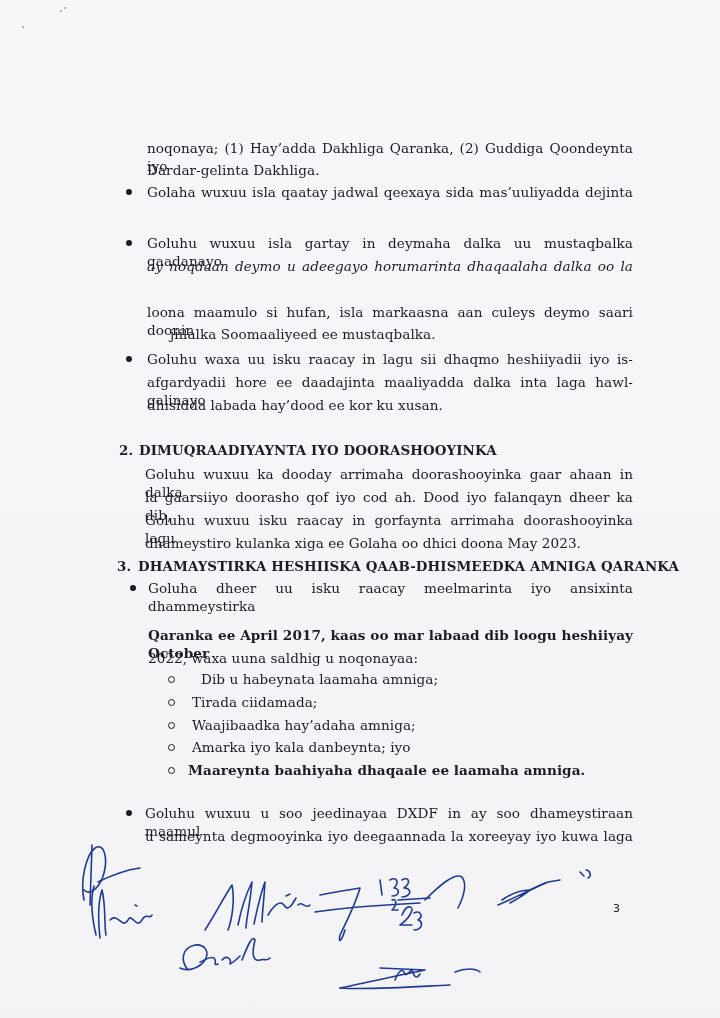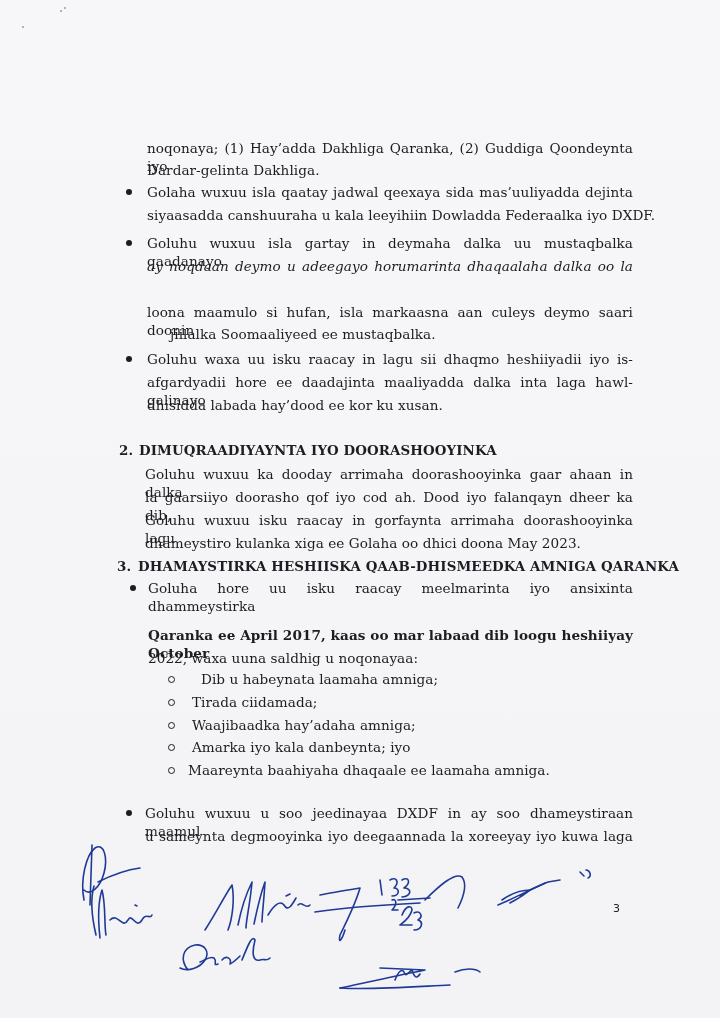--- a/index.html
+++ b/index.html
@@ -83,21 +83,20 @@
 
   <div class="scan-mark" style="left:22px;top:26px;"></div>
   <div class="scan-mark" style="left:60px;top:10px;"></div>
   <div class="scan-mark" style="left:64px;top:7px;"></div>
 
   <div class="line justify" style="left:147px;top:139px;width:486px;">noqonaya; (1) Hay’adda Dakhliga Qaranka, (2) Guddiga Qoondeynta iyo</div>
   <div class="line" style="left:147px;top:161px;">Dardar-gelinta Dakhliga.</div>
 
   <div class="bullet" style="left:126px;top:189px;"></div>
   <div class="line justify" style="left:147px;top:183px;width:486px;">Golaha wuxuu isla qaatay jadwal qeexaya sida mas’uuliyadda dejinta</div>
-  <div class="line" style="left:147px;top:206px;">siyaasadda canshuuraha u kala leeyihiin Dowladda Federaalka iyo DXDF.</div>
 
   <div class="bullet" style="left:126px;top:240px;"></div>
   <div class="line justify" style="left:147px;top:234px;width:486px;">Goluhu wuxuu isla gartay in deymaha dalka uu mustaqbalka qaadanayo</div>
   <div class="line justify" style="left:147px;top:257px;width:486px;font-style:italic;">ay noqdaan deymo u adeegayo horumarinta dhaqaalaha dalka oo la</div>
   <div class="line justify" style="left:147px;top:303px;width:486px;">loona maamulo si hufan, isla markaasna aan culeys deymo saari doonin</div>
   <div class="line" style="left:147px;top:325px;margin-left:23px;">jiilalka Soomaaliyeed ee mustaqbalka.</div>
 
   <div class="bullet" style="left:126px;top:356px;"></div>
   <div class="line justify" style="left:147px;top:373px;width:486px;">afgardyadii hore ee daadajinta maaliyadda dalka inta laga hawl-galinayo</div>
   <div class="line justify" style="left:147px;top:350px;width:486px;">Goluhu waxa uu isku raacay in lagu sii dhaqmo heshiiyadii iyo is-</div>
@@ -107,34 +106,34 @@
   <div class="heading" style="left:139px;top:441px;">DIMUQRAADIYAYNTA IYO DOORASHOOYINKA</div>
   <div class="line justify" style="left:145px;top:465px;width:488px;">Goluhu wuxuu ka dooday arrimaha doorashooyinka gaar ahaan in dalka</div>
   <div class="line justify" style="left:145px;top:488px;width:488px;">la gaarsiiyo doorasho qof iyo cod ah. Dood iyo falanqayn dheer ka dib,</div>
   <div class="line justify" style="left:145px;top:511px;width:488px;">Goluhu wuxuu isku raacay in gorfaynta arrimaha doorashooyinka lagu</div>
   <div class="line" style="left:145px;top:534px;">dhameystiro kulanka xiga ee Golaha oo dhici doona May 2023.</div>
 
   <div class="heading" style="left:117px;top:557px;">3.</div>
   <div class="heading" style="left:138px;top:557px;">DHAMAYSTIRKA HESHIISKA QAAB-DHISMEEDKA AMNIGA QARANKA</div>
 
   <div class="bullet" style="left:130px;top:585px;"></div>
-  <div class="line justify" style="left:148px;top:579px;width:485px;">Goluha hore uu isku raacay meelmarinta iyo ansixinta dhammeystirka</div>
+  <div class="line justify" style="left:148px;top:579px;width:485px;">Goluha dheer uu isku raacay meelmarinta iyo ansixinta dhammeystirka</div>
   <div class="line justify" style="left:148px;top:626px;width:485px;font-weight:bold;">Qaranka ee April 2017, kaas oo mar labaad dib loogu heshiiyay October</div>
   <div class="line" style="left:148px;top:649px;text-align:right;">2022, waxa uuna saldhig u noqonayaa:</div>
 
   <div class="obullet" style="left:168px;top:676px;"></div>
   <div class="line" style="left:189px;top:670px;margin-left:12px;">Dib u habeynata laamaha amniga;</div>
   <div class="obullet" style="left:168px;top:699px;"></div>
   <div class="line" style="left:192px;top:693px;">Tirada ciidamada;</div>
   <div class="obullet" style="left:168px;top:722px;"></div>
   <div class="line" style="left:192px;top:716px;">Waajibaadka hay’adaha amniga;</div>
   <div class="obullet" style="left:168px;top:744px;"></div>
   <div class="line" style="left:192px;top:738px;">Amarka iyo kala danbeynta; iyo</div>
   <div class="obullet" style="left:168px;top:767px;"></div>
-  <div class="line" style="left:188px;top:761px;">Maareynta baahiyaha dhaqaale ee laamaha amniga.</div>
+  <div class="line" style="left:188px;top:761px;font-weight:bold;">Maareynta baahiyaha dhaqaale ee laamaha amniga.</div>
 
   <div class="bullet" style="left:126px;top:810px;"></div>
   <div class="line justify" style="left:145px;top:804px;width:488px;">Goluhu wuxuu u soo jeedinayaa DXDF in ay soo dhameystiraan maamul</div>
   <div class="line justify" style="left:145px;top:827px;width:488px;">u sameynta degmooyinka iyo deegaannada la xoreeyay iyo kuwa laga</div>
 
   <div class="page-number">3</div>
 
   <svg class="signatures" viewBox="0 0 720 1018">
     <g fill="none" stroke="#1f3a96" stroke-width="1.6" stroke-linecap="round" stroke-linejoin="round">
       <g>

